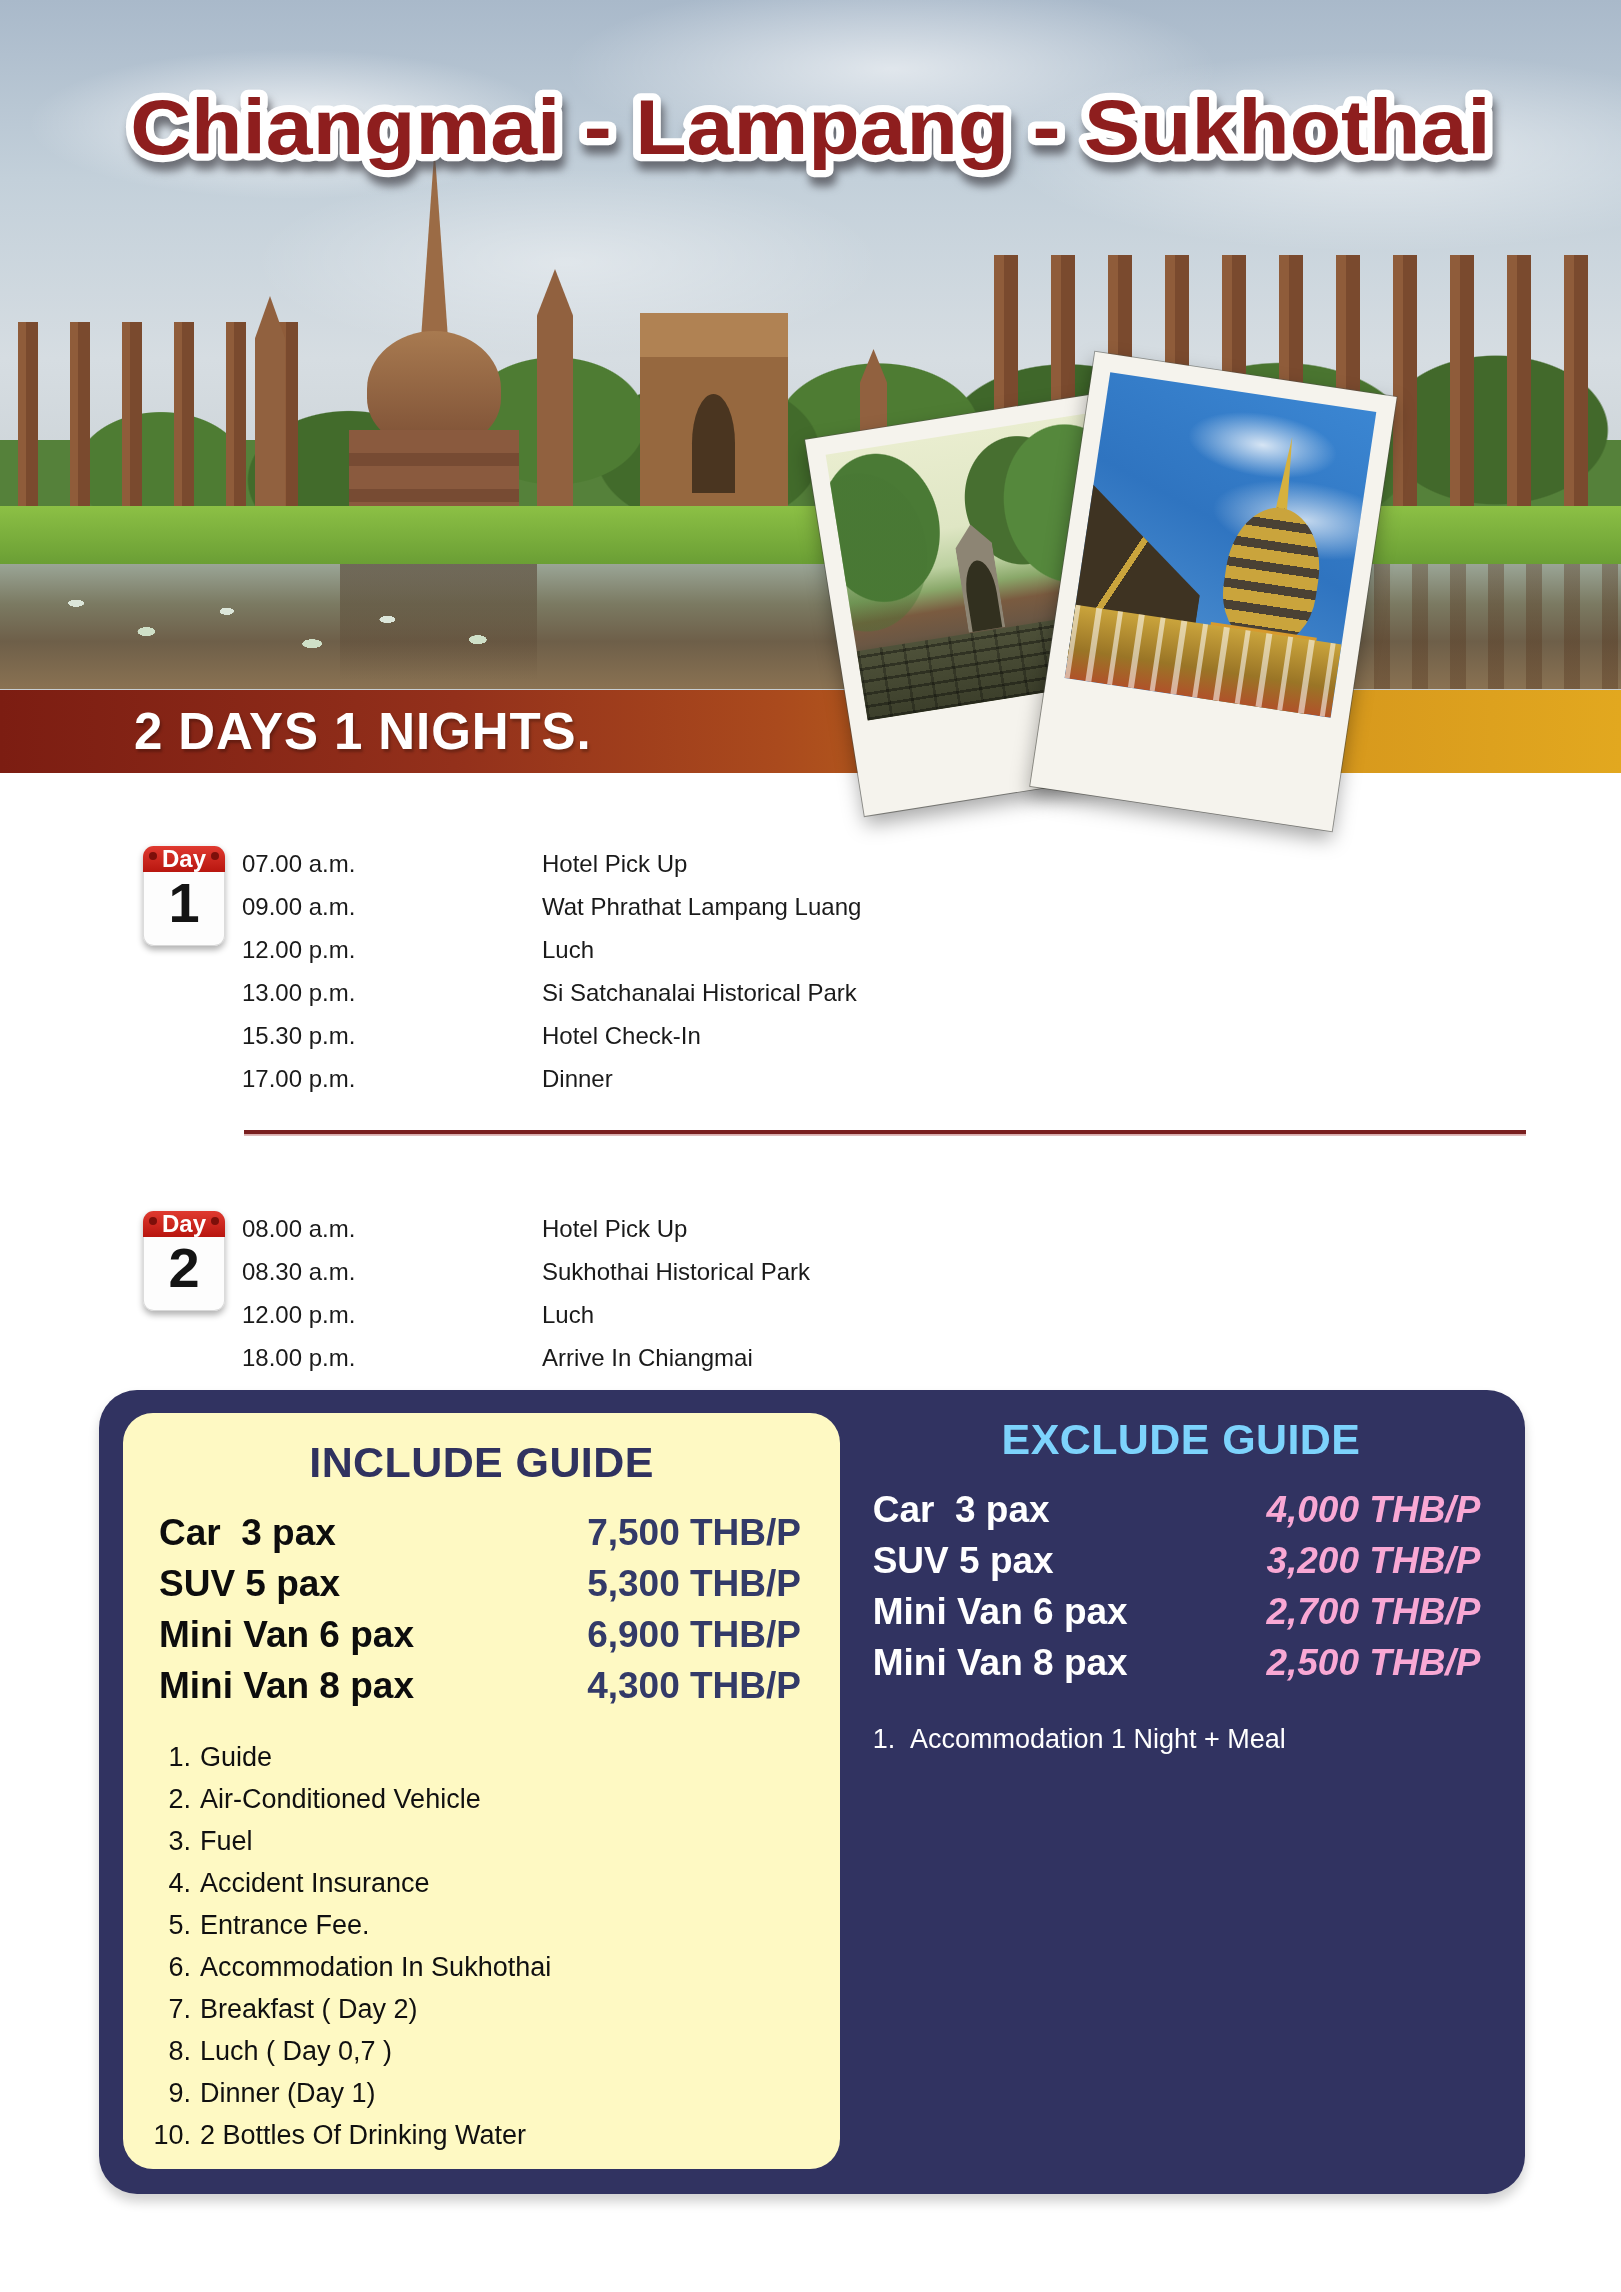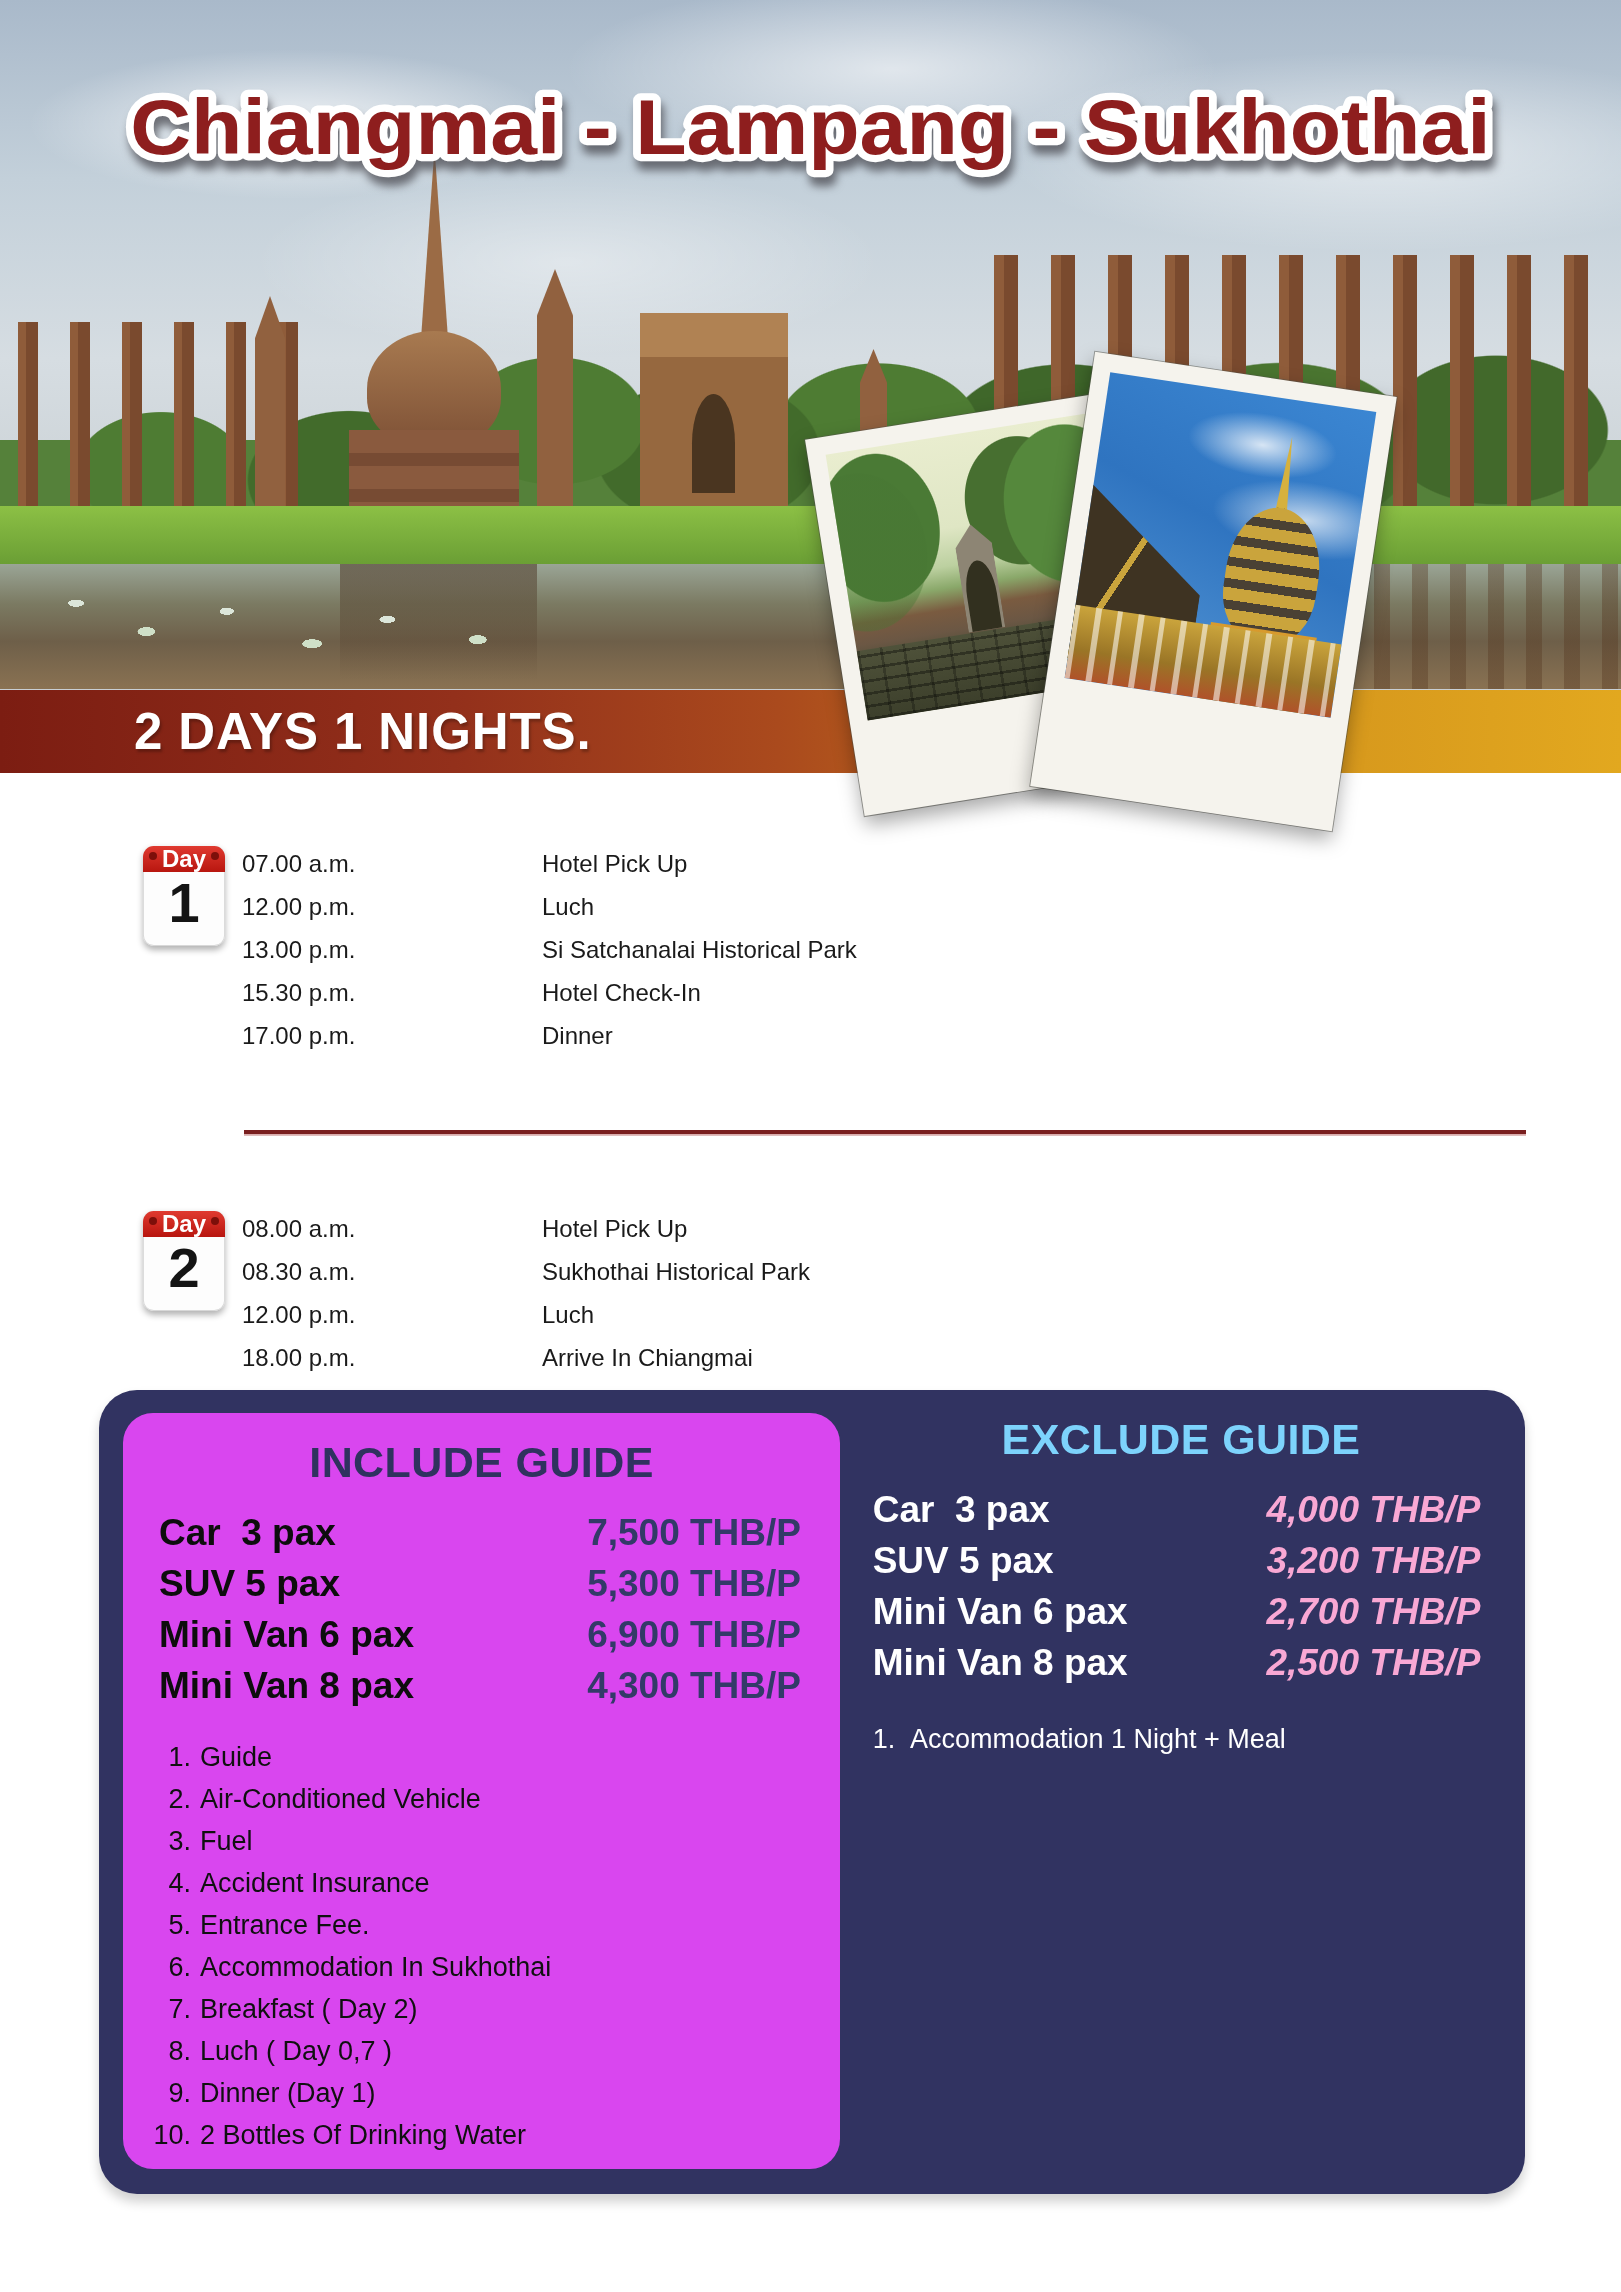--- a/index.html
+++ b/index.html
@@ -133,21 +133,21 @@
   .rows{position:absolute;left:242px;width:1299px;}
   .rows-day1{top:842px;} .rows-day2{top:1207px;}
   .it-row{display:flex;font-size:24px;line-height:43px;color:#1a1a1a;}
   .it-time{width:300px;flex:0 0 300px;}
   .divider{position:absolute;left:244px;top:1130px;width:1282px;height:3.6px;background:#7a1f1f;
     box-shadow:0 1.8px 0 rgba(170,70,70,.45);}
 
   
   .panel{position:absolute;left:99px;top:1390px;width:1426px;height:804px;background:#313361;
     border-radius:38px;box-shadow:0 7.2px 10.7px rgba(0,0,0,.18);}
-  .card{position:absolute;left:24px;top:23px;width:717px;height:756px;background:#d946ef;
+  .card{position:absolute;left:24px;top:23px;width:717px;height:756px;background:#fef9c3;
     border-radius:30px;padding-top:25px;box-sizing:border-box;}
   .col-title{font-size:43px;font-weight:bold;text-align:center;letter-spacing:0.4px;}
   .include-title{color:#30325f;}
   .exclude-title{color:#7dd3fc;}
   .price-rows{margin-top:19.7px;}
   .price-row{display:flex;justify-content:space-between;font-size:37px;font-weight:bold;line-height:51px;}
   .card .price-row{padding:0 39px 0 36px;}
   .vehicle{white-space:pre-wrap;}
   .card .vehicle{color:#0d0d0d;}
   .card .price{color:#333a68;}
@@ -212,20 +212,24 @@
   <div class="day-badge badge-day1">
     <div class="top">Day</div>
     <div class="num">1</div>
   </div>
   <div class="rows rows-day1">
     <div class="it-row">
       <div class="it-time">07.00 a.m.</div>
       <div class="it-act">Hotel Pick Up</div>
     </div>
     <div class="it-row">
+      <div class="it-time">09.00 a.m.</div>
+      <div class="it-act">Wat Phrathat Lampang Luang</div>
+    </div>
+    <div class="it-row">
       <div class="it-time">12.00 p.m.</div>
       <div class="it-act">Luch</div>
     </div>
     <div class="it-row">
       <div class="it-time">13.00 p.m.</div>
       <div class="it-act">Si Satchanalai Historical Park</div>
     </div>
     <div class="it-row">
       <div class="it-time">15.30 p.m.</div>
       <div class="it-act">Hotel Check-In</div>

